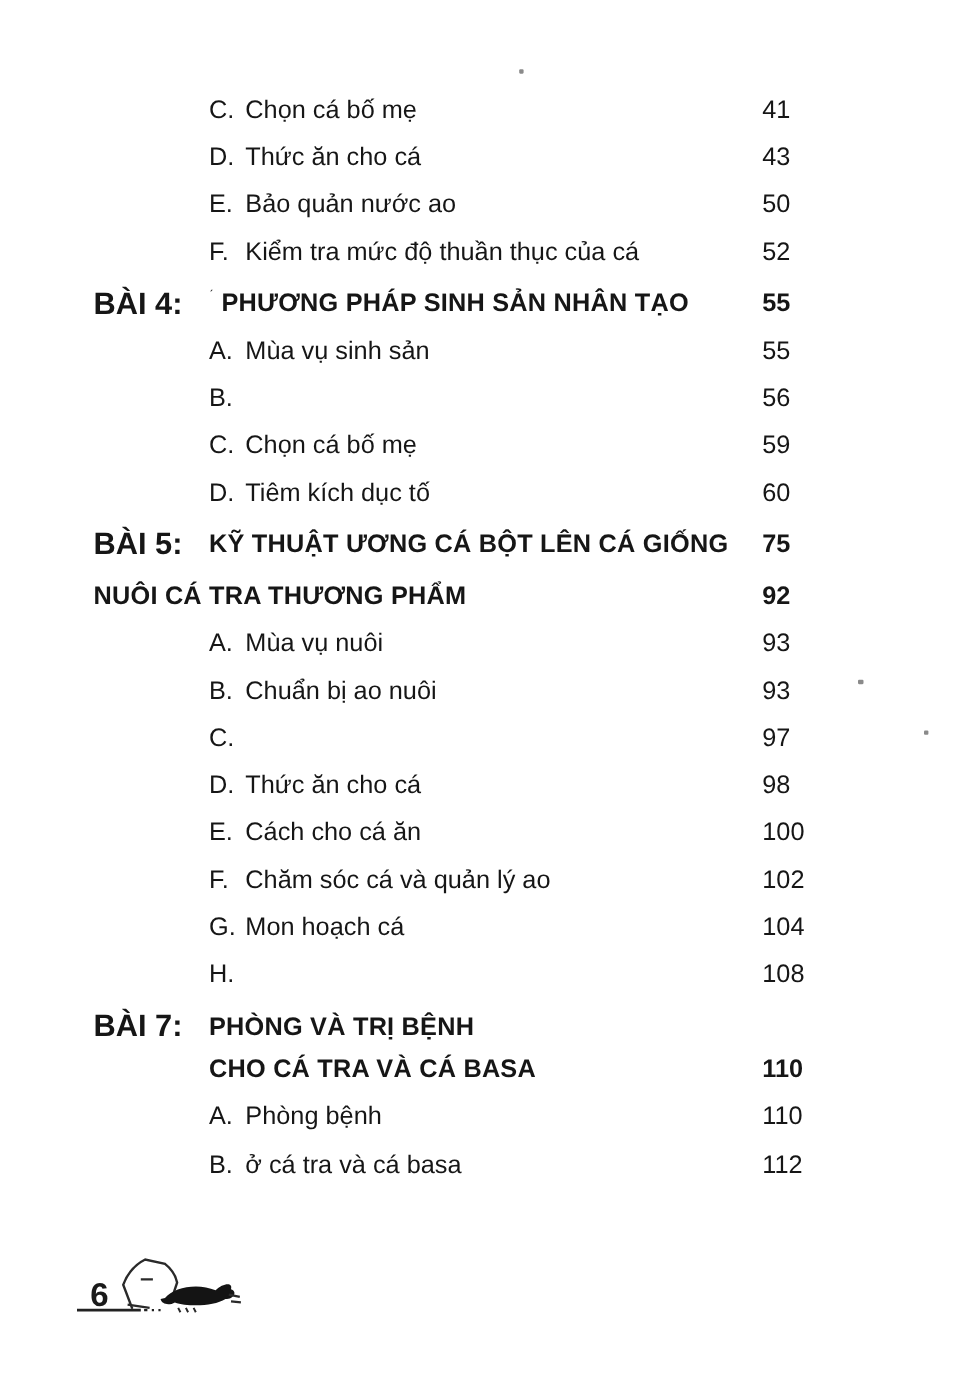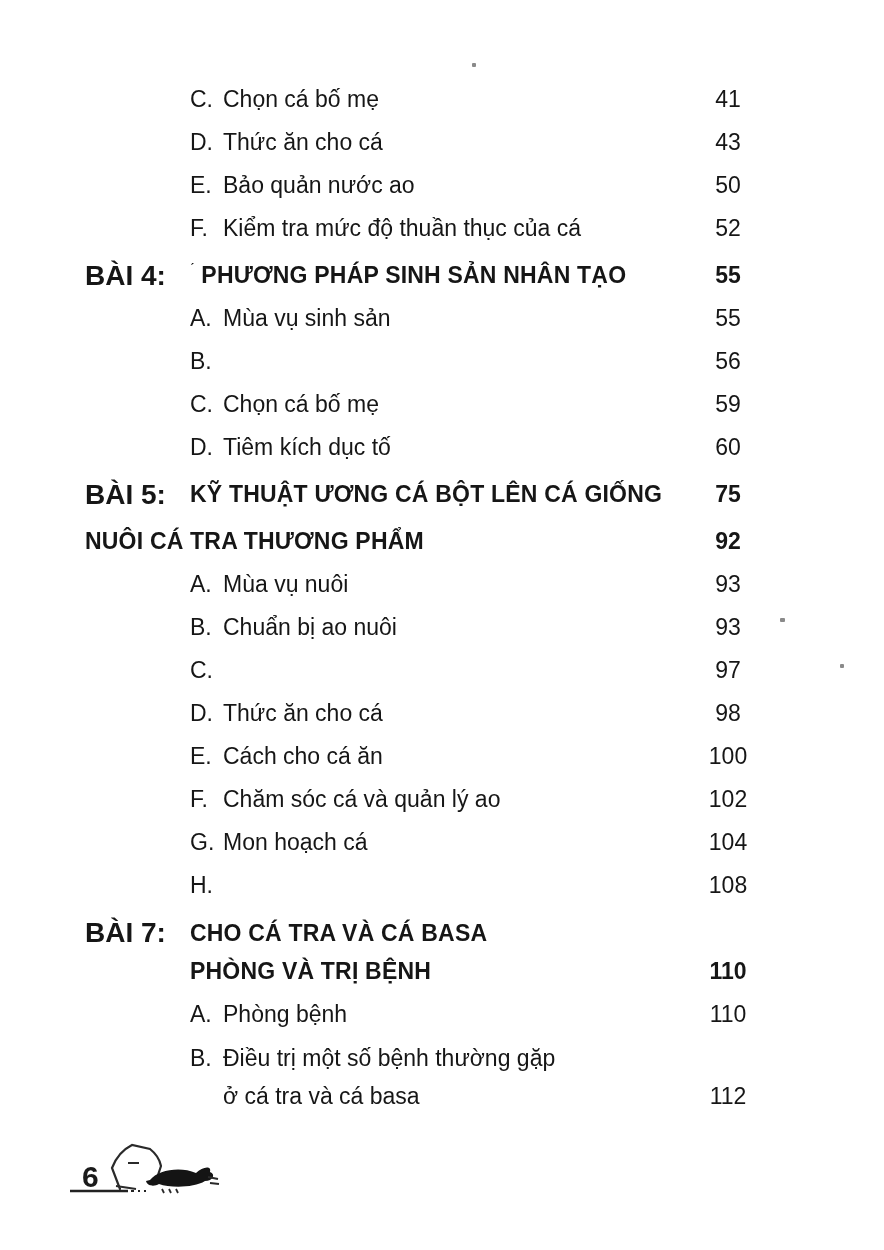--- a/index.html
+++ b/index.html
@@ -7,21 +7,21 @@
     width:884px;height:1250px;position:relative;
     background:#ffffff;color:#161616;
     font-family:"Liberation Sans","DejaVu Sans",sans-serif;
     overflow:hidden;
   }
   .toc{position:absolute;left:85px;top:78px;width:678px;}
   .row{display:flex;line-height:43px;font-size:23px;align-items:flex-start;}
   .col-label{flex:0 0 105px;font-weight:700;font-size:28px;white-space:nowrap;}
   .col-main{flex:1;display:flex;min-width:0;}
   .letter{flex:0 0 33px;}
-  .col-page{flex:0 0 70px;text-align:center;font-size:23px;}
+  .col-page{flex:0 0 70px;text-align:left;font-size:23px;}
   .row.chapter{margin-top:4px;font-weight:700;}
   .chap-title{letter-spacing:0.2px;white-space:nowrap;}
   .row.two{line-height:38px;padding:3px 0;}
   .stack{display:flex;flex-direction:column;}
   .col-page.bottom{align-self:flex-end;}
   .stray-mark{font-size:13px;margin-right:7px;transform:translateY(-7px);display:inline-block;font-weight:400;}
   .footer-ornament{position:absolute;left:58px;top:1136px;width:220px;height:78px;}
   .speck{position:absolute;background:#8a8a8a;border-radius:1px;}
   #speck-1{left:472px;top:63px;width:4px;height:4px;}
   #speck-2{left:780px;top:618px;width:5px;height:4px;}
@@ -194,42 +194,41 @@
     <span class="col-main">
       <span class="letter">H.</span>
     </span>
     <span class="col-page">108</span>
   </div>
 
   <div class="row chapter two">
     <span class="col-label">BÀI 7:</span>
     <span class="col-main">
       <span class="stack">
+        <span class="chap-title">PHÒNG VÀ TRỊ BỆNH</span>
         <span class="chap-title">CHO CÁ TRA VÀ CÁ BASA</span>
-        <span class="chap-title">PHÒNG VÀ TRỊ BỆNH</span>
       </span>
     </span>
     <span class="col-page bottom">110</span>
   </div>
 
   <div class="row item">
     <span class="col-label"></span>
     <span class="col-main">
       <span class="letter">A.</span>
       <span class="text">Phòng bệnh</span>
     </span>
     <span class="col-page">110</span>
   </div>
 
   <div class="row item two">
     <span class="col-label"></span>
     <span class="col-main">
       <span class="letter">B.</span>
       <span class="stack">
-        <span>Điều trị một số bệnh thường gặp</span>
         <span>ở cá tra và cá basa</span>
       </span>
     </span>
     <span class="col-page bottom">112</span>
   </div>
 
 </div>
 
 <svg class="footer-ornament" viewBox="0 0 220 78">
 

